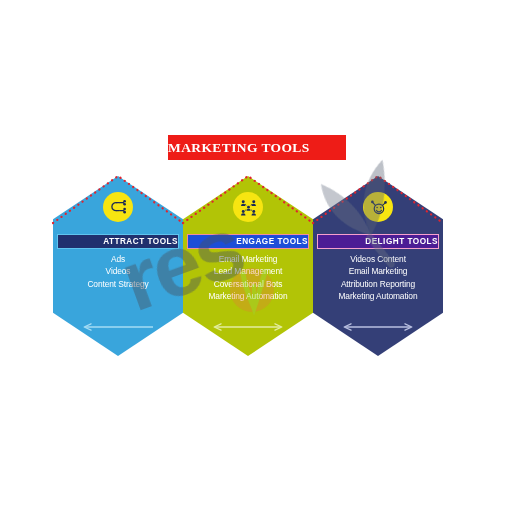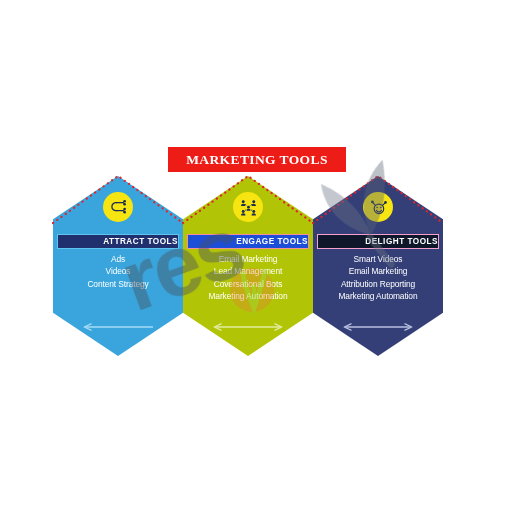--- a/index.html
+++ b/index.html
@@ -20,27 +20,26 @@
     left: 0; top: 0;
     width: 512px;
     height: 512px;
     background: #ffffff;
   }
 
   
   #title-banner {
     position: absolute;
     left: 168px;
-    top: 147px;
+    top: 135px;
     width: 178px;
     height: 25px;
     background: #ee1c17;
     display: flex;
     align-items: center;
-    justify-content: center;
     box-sizing: border-box;
   }
   #title-banner .title-text {
     font-family: "Liberation Serif", serif;
     font-weight: bold;
     font-size: 13.5px;
     color: #ffffff;
     letter-spacing: 0.4px;
     white-space: nowrap;
   }
@@ -118,21 +117,21 @@
   .hex-header .hdr-text {
     font-family: "Liberation Sans", sans-serif;
     font-weight: bold;
     font-size: 8.2px;
     color: #ffffff;
     letter-spacing: 0.5px;
     white-space: nowrap;
   }
   .hex-col.attract .hex-header { background: #20306e; border-color: #5fc4ef; }
   .hex-col.engage  .hex-header { background: #1d4ed8; border-color: #f28f99; }
-  .hex-col.delight .hex-header { background: #0f172a; border-color: #f7a0cd; }
+  .hex-col.delight .hex-header { background: #4c1d95; border-color: #f7a0cd; }
 
   
   .hex-list {
     position: absolute;
     left: 0;
     top: 77px;
     width: 130px;
     text-align: center;
   }
   .hex-list .item {
@@ -304,21 +303,21 @@
             <circle cx="20" cy="6.2" r="1.5"></circle>
           </g>
         </svg>
       </div>
 
       <div class="hex-header">
         <span class="hdr-text">DELIGHT TOOLS</span>
       </div>
 
       <div class="hex-list">
-        <div class="item">Smart Videos</div>
+        <div class="item">Videos Content</div>
         <div class="item">Email Marketing</div>
         <div class="item">Attribution Reporting</div>
         <div class="item">Marketing Automation</div>
       </div>
 
       <svg class="hex-arrow" viewBox="0 0 74 10">
         <line x1="4" y1="5" x2="70" y2="5" stroke="#b9c0e0" stroke-width="1.3"></line>
         <polyline points="10,1.8 3.2,5 10,8.2" fill="none" stroke="#b9c0e0" stroke-width="1.3" stroke-linecap="round" stroke-linejoin="round"></polyline>
         <polyline points="64,1.8 70.8,5 64,8.2" fill="none" stroke="#b9c0e0" stroke-width="1.3" stroke-linecap="round" stroke-linejoin="round"></polyline>
       </svg>

